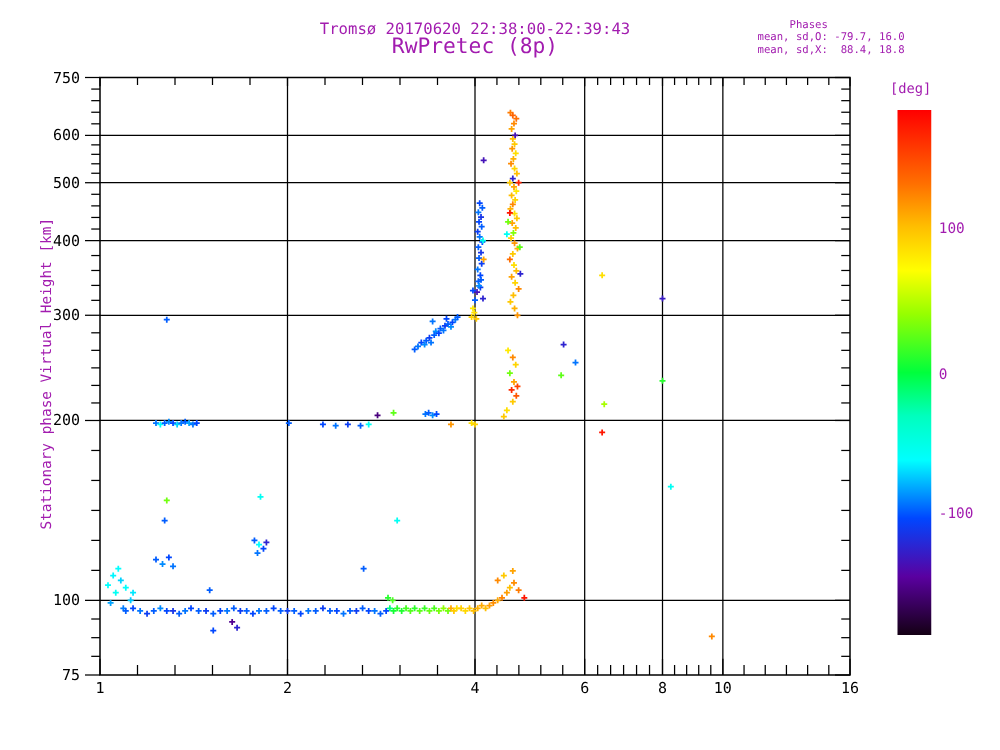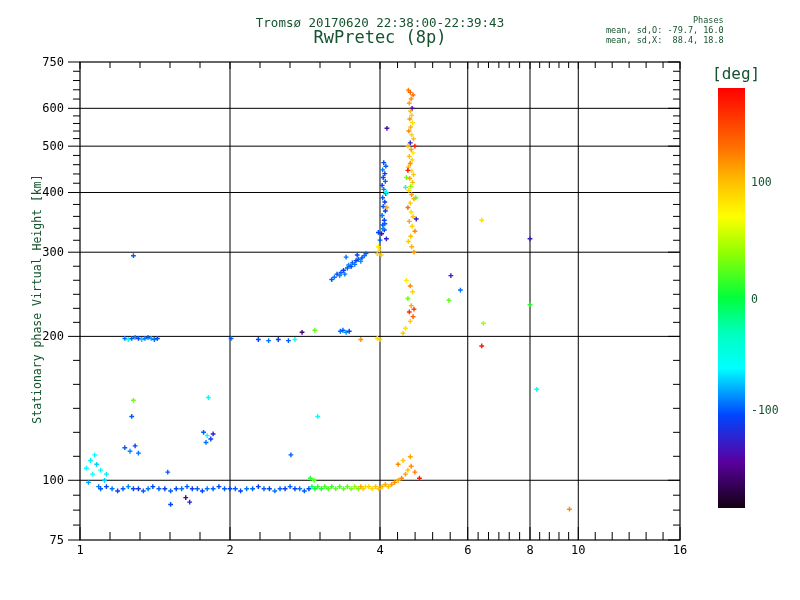--- a/index.html
+++ b/index.html
@@ -1,27 +1,27 @@
 <!DOCTYPE html>
 <html><head>
 <meta charset="utf-8">
 <style>
   html,body{margin:0;padding:0;background:#fff;}
   .page{position:relative;width:800px;height:600px;background:#fff;overflow:hidden;
-        font-family:"DejaVu Sans Mono", monospace;color:#14532d;}
+        font-family:"DejaVu Sans Mono", monospace;color:#a21caf;}
   .titleblock{position:absolute;left:0;top:16px;width:760px;text-align:center;line-height:14px;}
   .title{font-size:12.5px;}
   .subtitle{font-size:17px;}
-  .stats{position:absolute;left:606px;top:15px;font-size:8.5px;line-height:10px;white-space:pre;text-align:right;}
+  .stats{position:absolute;left:606px;top:15px;font-size:8.5px;line-height:10px;white-space:pre;}
   .xaxis-title{position:absolute;left:80px;top:549px;width:600px;text-align:center;font-size:11.5px;}
   .yaxis-title{position:absolute;left:-123px;top:292px;width:320px;text-align:center;font-size:11.5px;
                transform:rotate(-90deg);}
   svg text{font-family:"DejaVu Sans Mono", monospace;font-size:12px;fill:#000;}
   .colorbar{position:absolute;left:718px;top:88px;width:27px;height:420px;}
-  .colorbar-title{position:absolute;left:712px;top:64px;font-size:16px;}
+  .colorbar-title{position:absolute;left:712px;top:64px;font-size:11px;}
   .cb-tick{position:absolute;left:751px;font-size:11.5px;transform:translateY(-6px);}
 </style>
 </head>
 <body>
 
 <div class="page">
 
   <div class="titleblock">
     <div class="title">Tromsø 20170620 22:38:00-22:39:43</div>
     <div class="subtitle">RwPretec (8p)</div>

